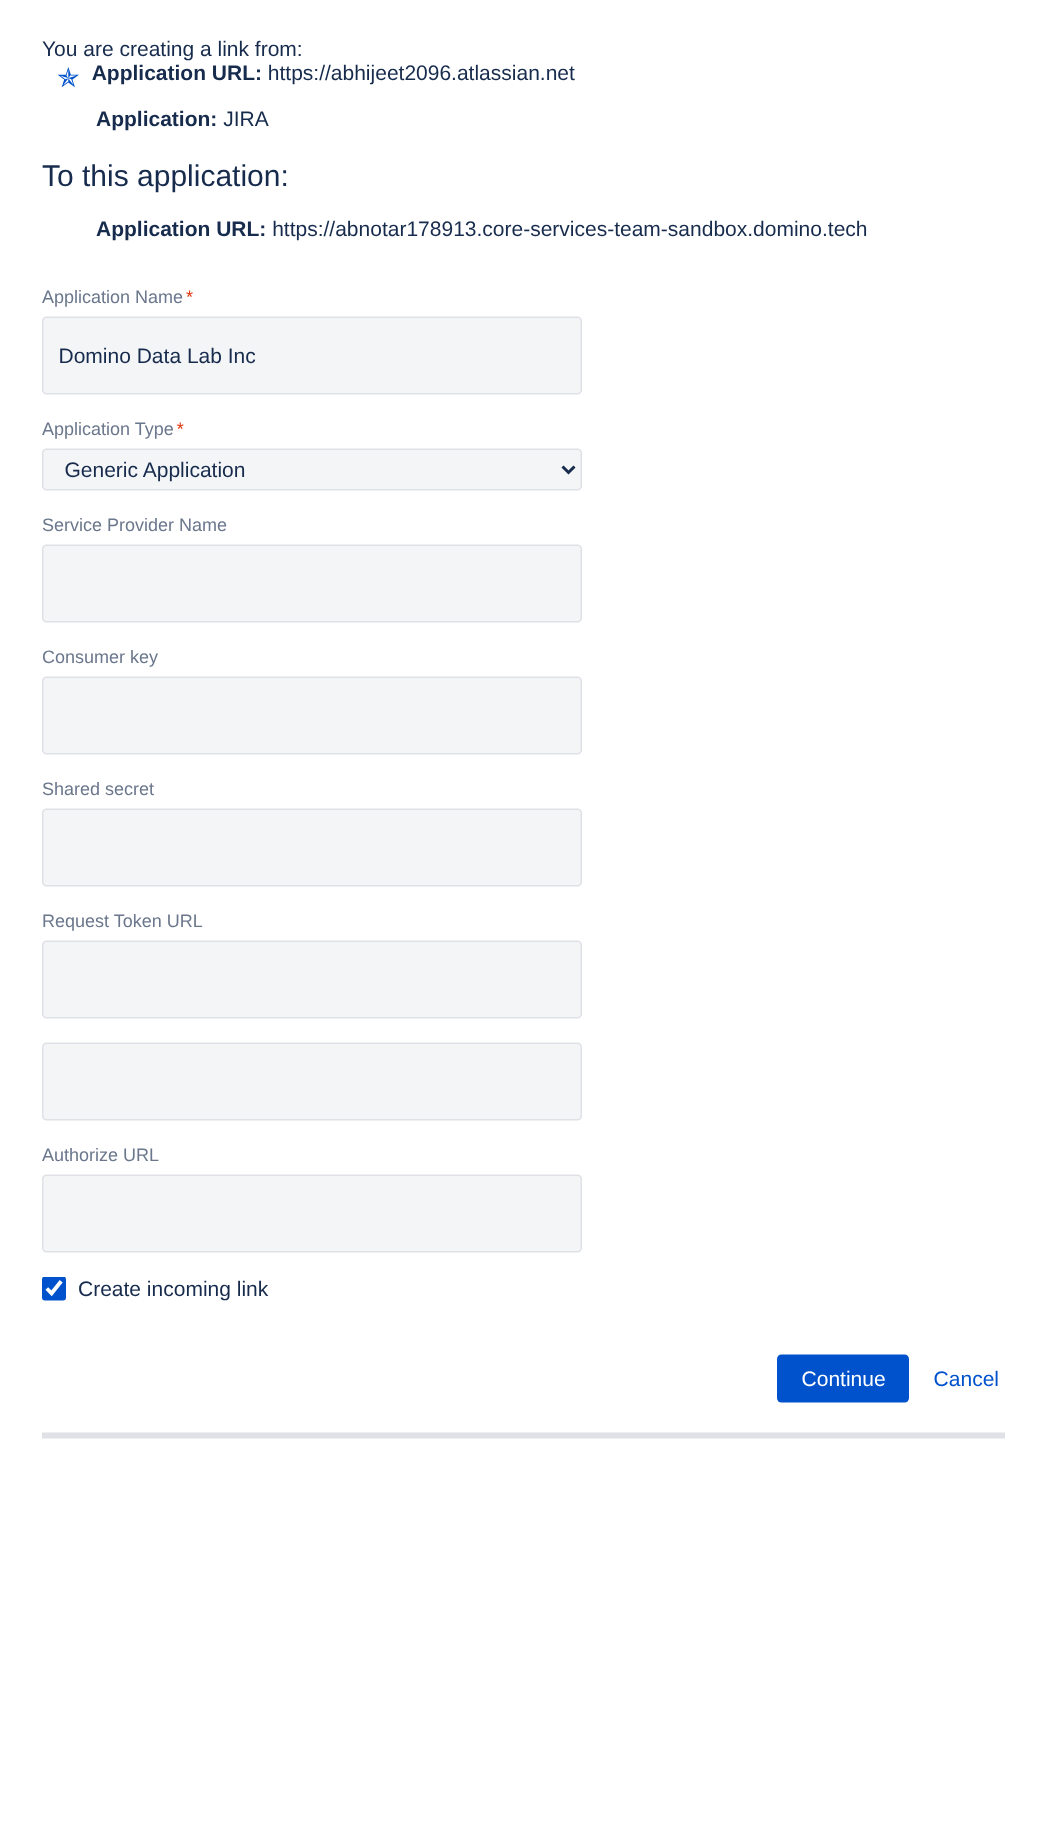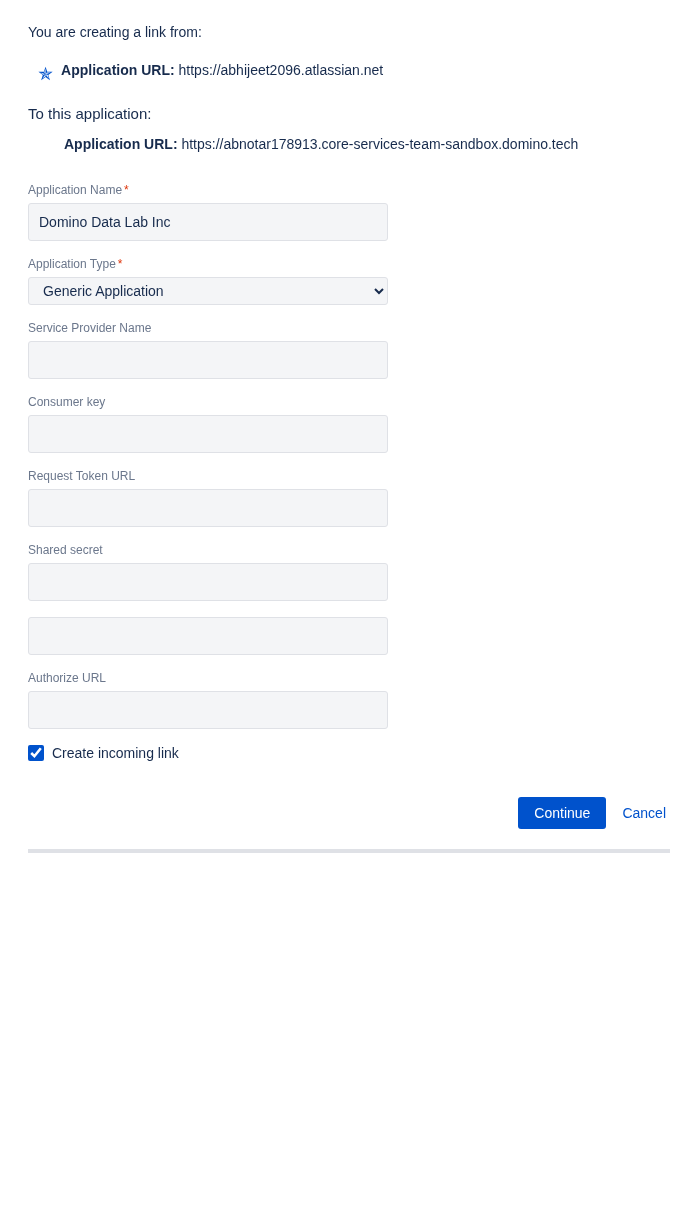--- a/index.html
+++ b/index.html
@@ -14,21 +14,21 @@
       width: 698px;
       min-height: 1224px;
       padding: 24px 28px 24px 28px;
       color: #172b4d;
       font-size: 14px;
     }
 
     .intro-text {
       color: #172b4d;
       font-size: 14px;
-      margin-bottom: 22px;
+      margin-bottom: 0;
     }
 
     .from-section {
       margin-bottom: 20px;
       padding-left: 10px;
     }
 
     .from-row {
       display: flex;
       align-items: flex-start;
@@ -52,21 +52,21 @@
 
     .label-bold {
       font-weight: 700;
     }
 
     .to-section {
       margin-bottom: 28px;
     }
 
     .to-intro {
-      font-size: 15px;
+      font-size: 20px;
       color: #172b4d;
       margin-bottom: 12px;
     }
 
     .to-detail {
       font-size: 14px;
       color: #172b4d;
       padding-left: 36px;
       line-height: 1.5;
     }
@@ -88,21 +88,21 @@
     }
 
     .required-star {
       color: #de350b;
       margin-left: 2px;
     }
 
     .field-input {
       width: 100%;
       max-width: 360px;
-      height: 38px;
+      height: 52px;
       background: #f4f5f7;
       border: 1px solid #dfe1e6;
       border-radius: 3px;
       padding: 0 10px;
       font-size: 14px;
       color: #172b4d;
       outline: none;
     }
 
     .field-select {
@@ -179,20 +179,24 @@
 
 <p class="intro-text">You are creating a link from:</p>
 
 <div class="from-section">
   <div class="from-row">
     <span class="link-icon">✯</span>
     <span>
       <span class="label-bold">Application URL:</span>
       <span> </span><span>https://abhijeet2096.atlassian.net</span>
     </span>
+  </div>
+  <div class="from-detail">
+    <span class="label-bold">Application:</span>
+    <span> </span><span>JIRA</span>
   </div>
 </div>
 
 <div class="to-section">
   <p class="to-intro">To this application:</p>
   <div class="to-detail">
     <span class="label-bold">Application URL:</span>
     <span> </span><span>https://abnotar178913.core-services-team-sandbox.domino.tech</span>
   </div>
 </div>
@@ -222,26 +226,26 @@
     <label class="field-label">Service Provider Name</label>
     <input class="field-input" type="text" style="">
   </div>
 
   <div class="field-group">
     <label class="field-label">Consumer key</label>
     <input class="field-input" type="text" style="">
   </div>
 
   <div class="field-group">
+    <label class="field-label">Shared secret</label>
+    <input class="field-input" type="text" style="">
+  </div>
+
+  <div class="field-group">
     <label class="field-label">Request Token URL</label>
-    <input class="field-input" type="text" style="">
-  </div>
-
-  <div class="field-group">
-    <label class="field-label">Shared secret</label>
     <input class="field-input" type="text" style="">
   </div>
 
   <div class="field-group">
     <input class="field-input" type="text" style="">
   </div>
 
   <div class="field-group">
     <label class="field-label">Authorize URL</label>
     <input class="field-input" type="text" style="">

